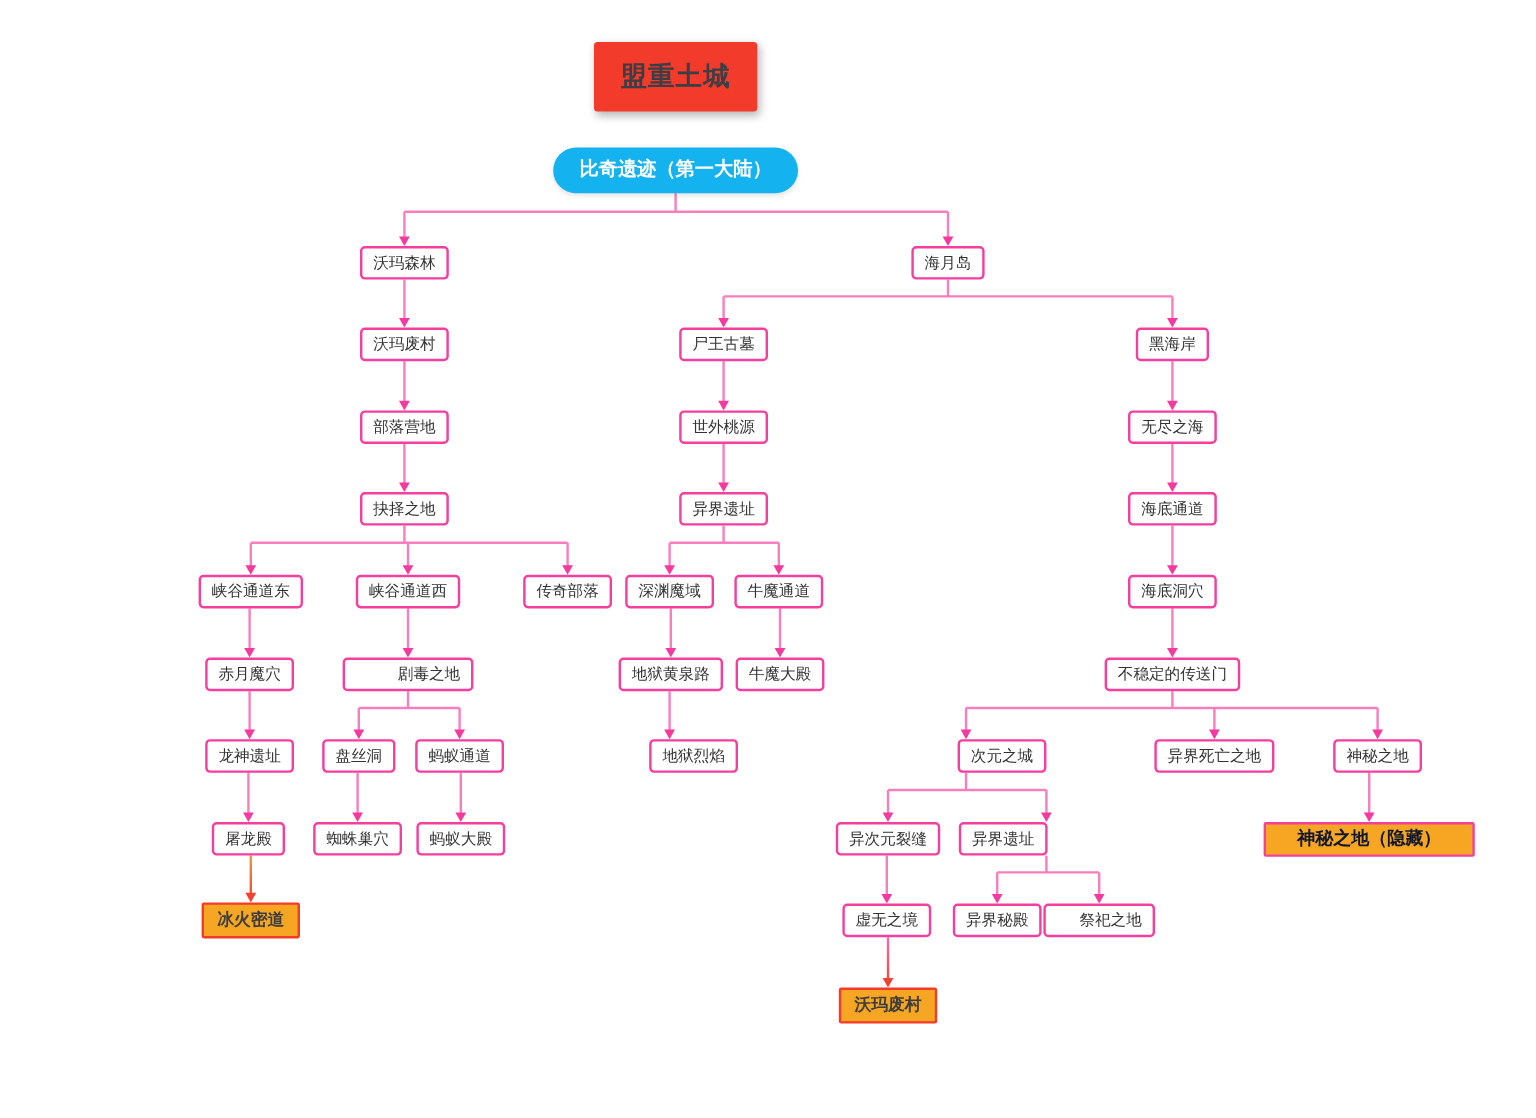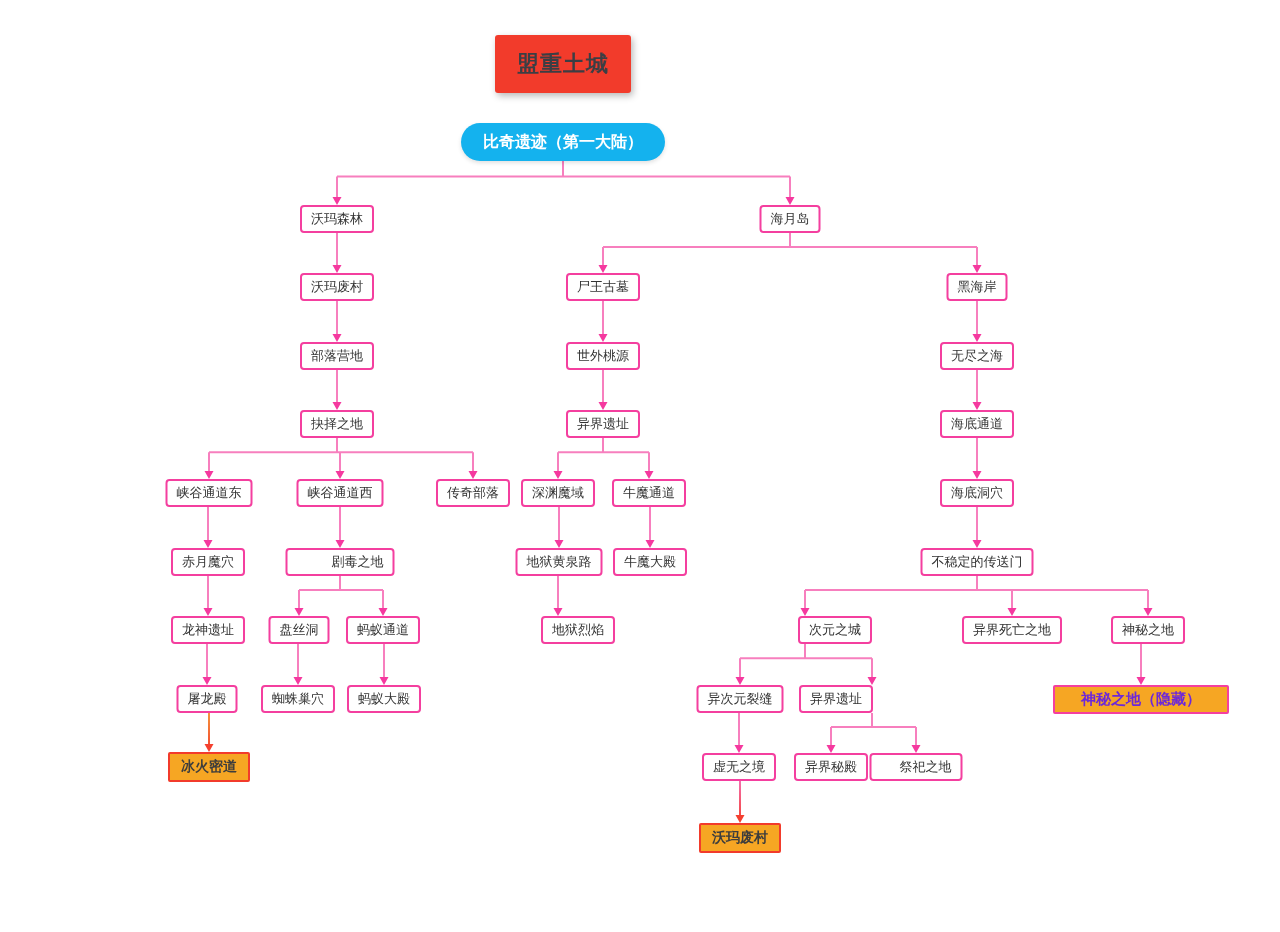--- a/index.html
+++ b/index.html
@@ -51,21 +51,21 @@
     border:2px solid var(--treasure-border-red,#f23b2b);
     color:#3d3d3d;
     font-size:14px;
     font-weight:bold;
     padding:4px 11px;
     border-radius:2px;
   }
   .style-treasure-pink {
     background:var(--treasure-bg,#f6a623);
     border:2px solid var(--node-border,#f43f9f);
-    color:#6d28d9;
+    color:#0f172a;
     font-size:15px;
     font-weight:bold;
     padding:3px 26px;
     border-radius:2px;
   }
 </style>
 </head>
 <body>
 
 <div id="canvas" style="--background: #ffffff; --node-border: #f43f9f; --node-text: #333333; --edge: #f77fbe; --arrow: #f5399f; --root-bg: #f23b2b; --root-text: #3b3e44; --pill-bg: #14b2ee; --pill-text: #ffffff; --treasure-bg: #f6a623; --treasure-border-red: #f23b2b;">

